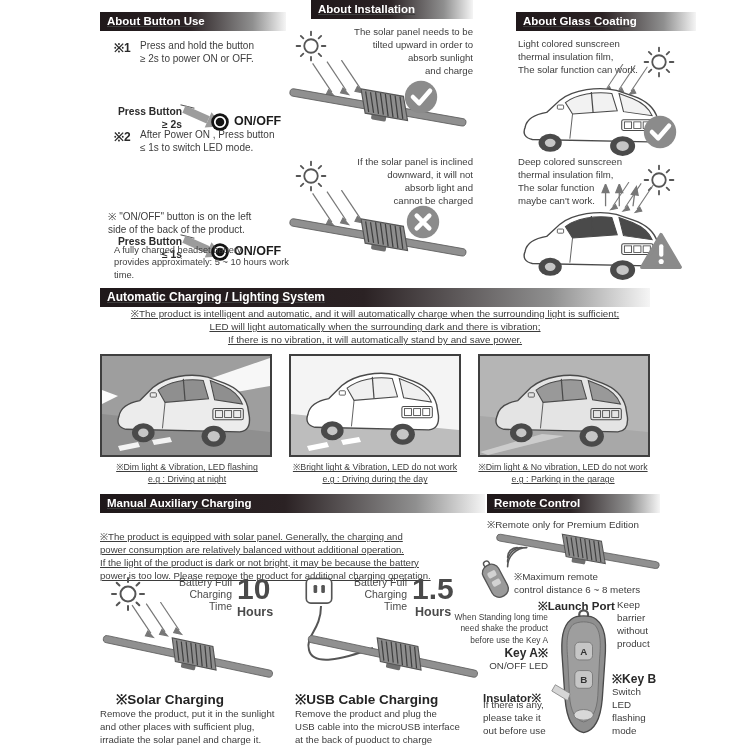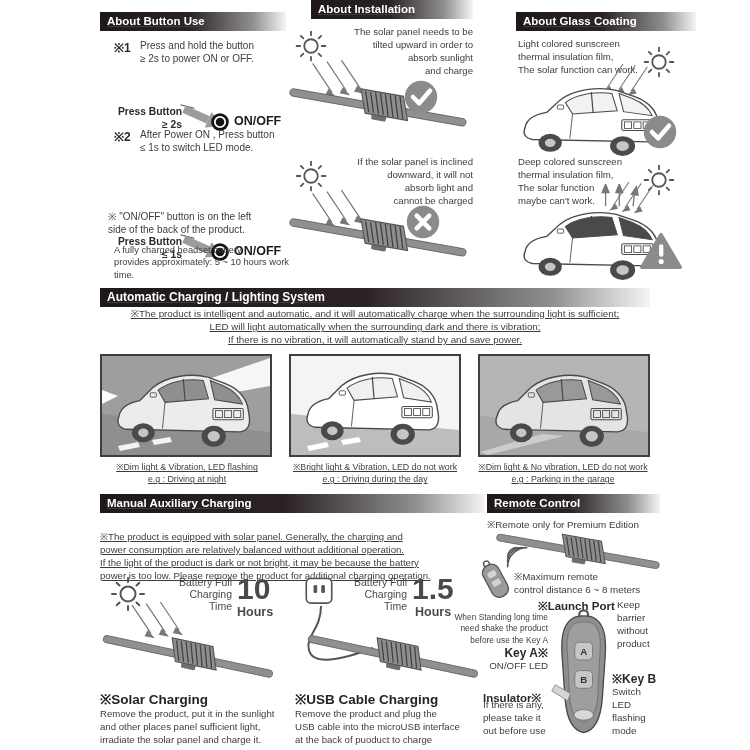--- a/index.html
+++ b/index.html
@@ -333,23 +333,23 @@
         </svg>
       <div class="abs bold pre right" style="left:42px;top:2px;width:90px;font-size:10.5px;font-weight:normal;color:#4a4a4a">Battery Full
 Charging
 Time</div>
       <div class="abs big-num" style="left:137px;top:0">10</div>
       <div class="abs hours" style="left:137px;top:31px">Hours</div>
       <svg class="abs" style="left:0;top:58px;transform:rotate(12deg)" width="176" height="48" viewBox="0 0 220 60">
           <use href="#sym-device"></use>
         </svg>
     </div>
-    <div class="abs charge-heading" style="left:0;top:196px">※Solar Charging</div>
+    <div class="abs charge-heading" style="left:16px;top:196px">※Solar Charging</div>
     <div class="abs body-txt pre" style="left:0;top:214px">Remove the product, put it in the sunlight
-and other places panel sufficient light,
+and other places with sufficient plug,
 irradiate the solar panel and charge it.</div>
 
     <div class="abs" style="left:195px;top:80px;width:190px;height:112px">
       <svg class="abs" style="left:4px;top:0" width="40" height="40" viewBox="0 0 44 44">
           <use href="#sym-plug"></use>
         </svg>
       <svg class="abs" style="left:6px;top:30px" width="100" height="70" viewBox="0 0 100 70">
         <path d="M20 2 C20 26 4 32 8 46 C12 62 40 56 72 44" stroke="#555" stroke-width="2" fill="none"></path>
       </svg>
       <div class="abs pre right" style="left:22px;top:2px;width:90px;font-size:10.5px;color:#4a4a4a">Battery Full

